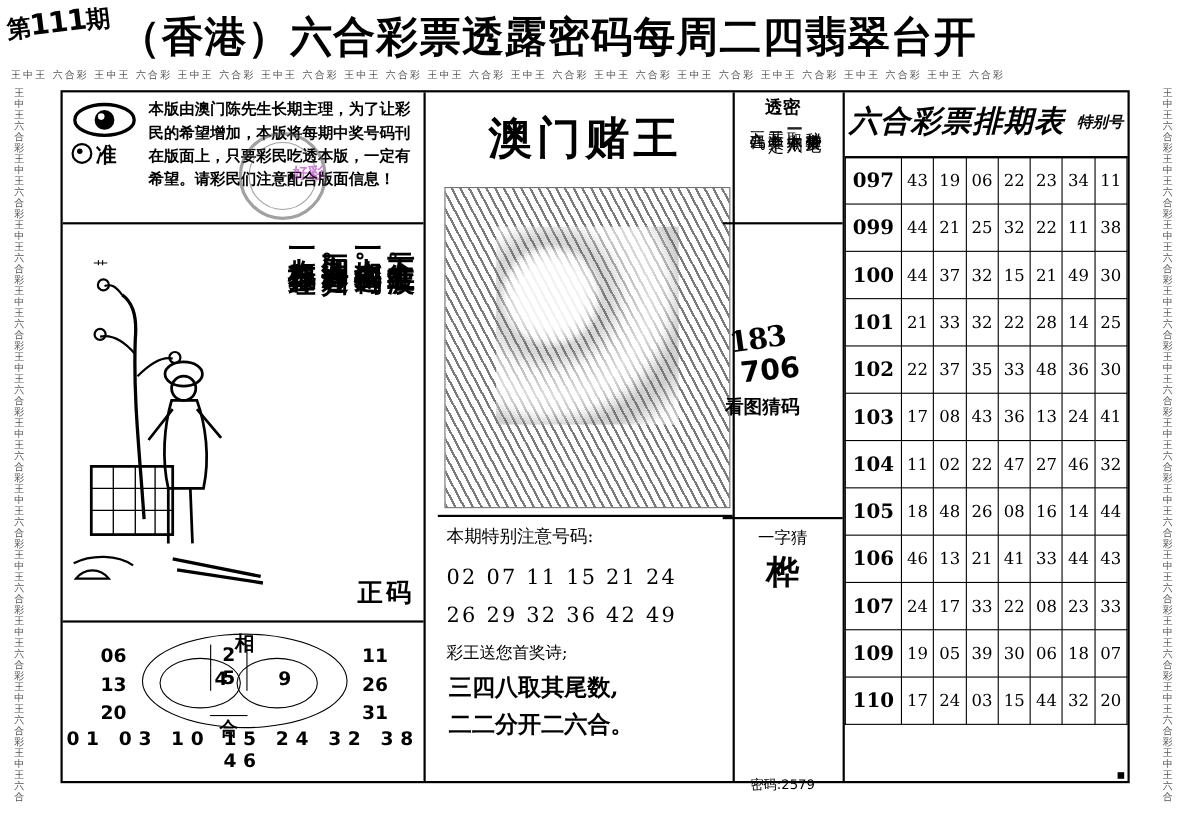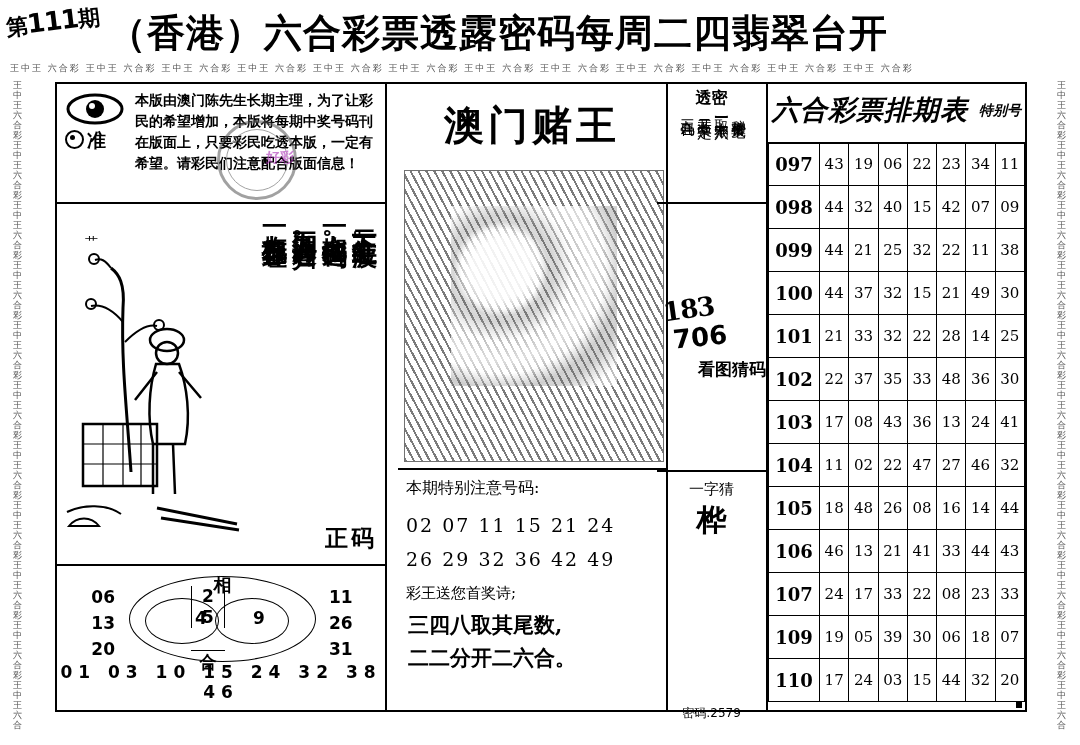--- a/index.html
+++ b/index.html
@@ -137,21 +137,21 @@
     font-size:14.5px;line-height:17px;
     font-family:"DejaVu Serif","Liberation Serif",serif;
   }
   .c-vtext .vc{writing-mode:vertical-rl;text-orientation:upright;letter-spacing:1px;}
   .c-mid{position:relative;height:266px;border-bottom:2px solid #000;}
   .c-scrawl{
     position:absolute;left:6px;top:90px;font-size:26px;font-weight:bold;transform:rotate(-8deg);
     font-family:"DejaVu Serif","Liberation Serif",serif;letter-spacing:-1px;
   }
   .c-scrawl2{position:absolute;left:16px;top:118px;font-size:26px;font-weight:bold;transform:rotate(-6deg);}
-  .c-kantu{position:absolute;left:2px;top:154px;width:107px;text-align:right;font-size:17px;font-weight:bold;}
+  .c-kantu{position:absolute;left:2px;top:154px;width:107px;text-align:left;font-size:17px;font-weight:bold;}
   .c-bot{position:relative;height:256px;border-radius:14px;}
   .c-yizi{position:absolute;left:0;right:0;top:8px;text-align:center;font-size:15px;}
   .c-big{position:absolute;left:0;right:0;top:28px;text-align:center;font-size:30px;font-weight:bold;
          font-family:"DejaVu Serif","Liberation Serif",serif;}
   .c-code{position:absolute;left:0;right:0;bottom:6px;text-align:center;font-size:12px;}
 
   
   .d-head{
     position:relative;height:58px;border-bottom:2px solid #000;font-style:italic;
   }
@@ -336,30 +336,20 @@
               <td class="issue-col">097</td>
               <td>43</td>
               <td>19</td>
               <td>06</td>
               <td>22</td>
               <td>23</td>
               <td>34</td>
               <td>11</td>
             </tr>
             <tr>
-              <td class="issue-col">098</td>
-              <td>44</td>
-              <td>32</td>
-              <td>40</td>
-              <td>15</td>
-              <td>42</td>
-              <td>07</td>
-              <td>09</td>
-            </tr>
-            <tr>
               <td class="issue-col">099</td>
               <td>44</td>
               <td>21</td>
               <td>25</td>
               <td>32</td>
               <td>22</td>
               <td>11</td>
               <td>38</td>
             </tr>
             <tr>

